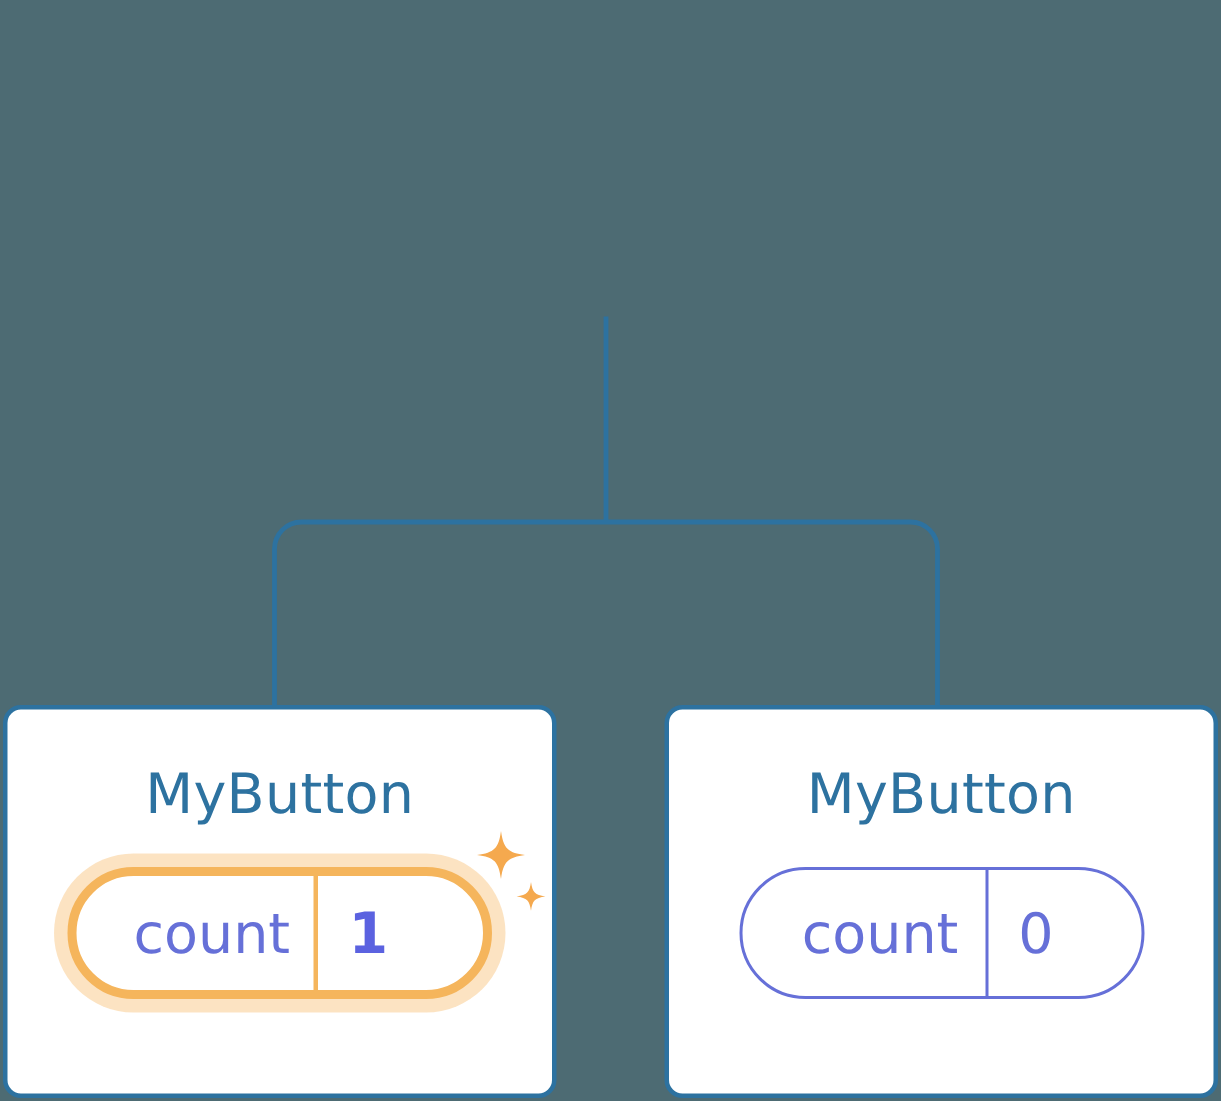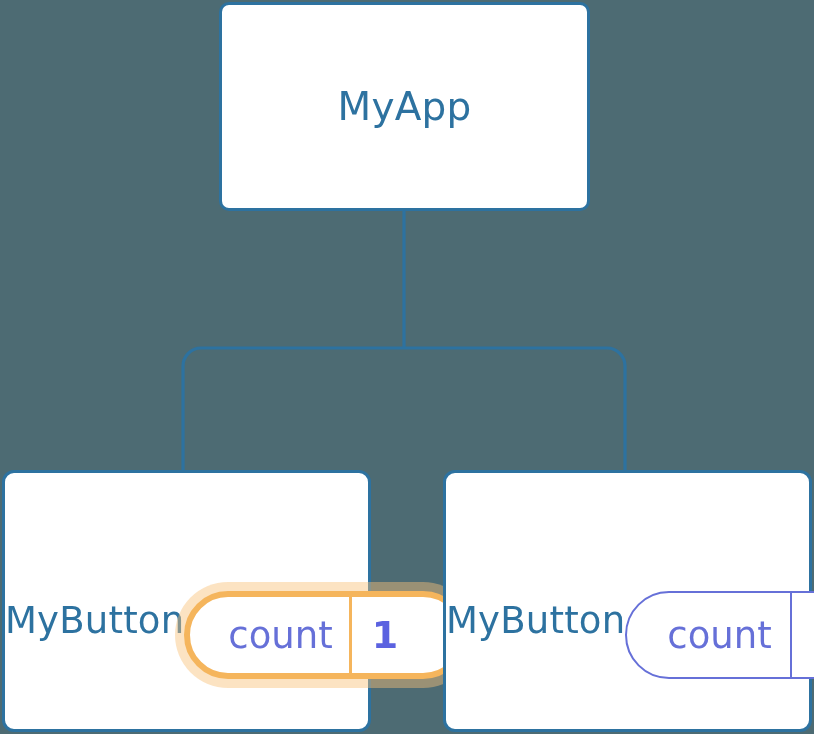--- a/index.html
+++ b/index.html
@@ -56,21 +56,21 @@
     line-height: 1;
     font-weight: 400;
   }
 
   .node-child {
     top: 470px;
     width: 369px;
     height: 262px;
     padding-top: 38px;
     display: flex;
-    flex-direction: row;
+    flex-direction: column;
     align-items: center;
   }
   .node-child.left  { left: 2px; }
   .node-child.right { left: 443px; }
 
   .node-title-child {
     font-size: 37px;
     color: #2d72a0;
     line-height: 1;
     letter-spacing: 0.2px;
@@ -172,23 +172,20 @@
 
   <svg id="connectors" viewBox="0 0 814 734" width="814" height="734">
 
     <path d="M 404 211 L 404 348" fill="none" stroke="#2d72a0" stroke-width="3.2" stroke-linecap="butt"></path>
 
     <path d="M 404 348 L 201 348 A 18 18 0 0 0 183 366 L 183 472" fill="none" stroke="#2d72a0" stroke-width="3.2" stroke-linecap="butt"></path>
 
     <path d="M 404 348 L 607 348 A 18 18 0 0 1 625 366 L 625 472" fill="none" stroke="#2d72a0" stroke-width="3.2" stroke-linecap="butt"></path>
   </svg>
 
-  <div class="node node-root">
-    <span class="node-title-root">MyApp</span>
-  </div>
 
   <div class="node node-child left">
     <span class="node-title-child">MyButton</span>
 
     <div class="pill-wrap">
       <div class="pill highlight">
         <span class="pill-key">count</span>
         <span class="pill-divider"></span>
         <span class="pill-val">1</span>
       </div>

